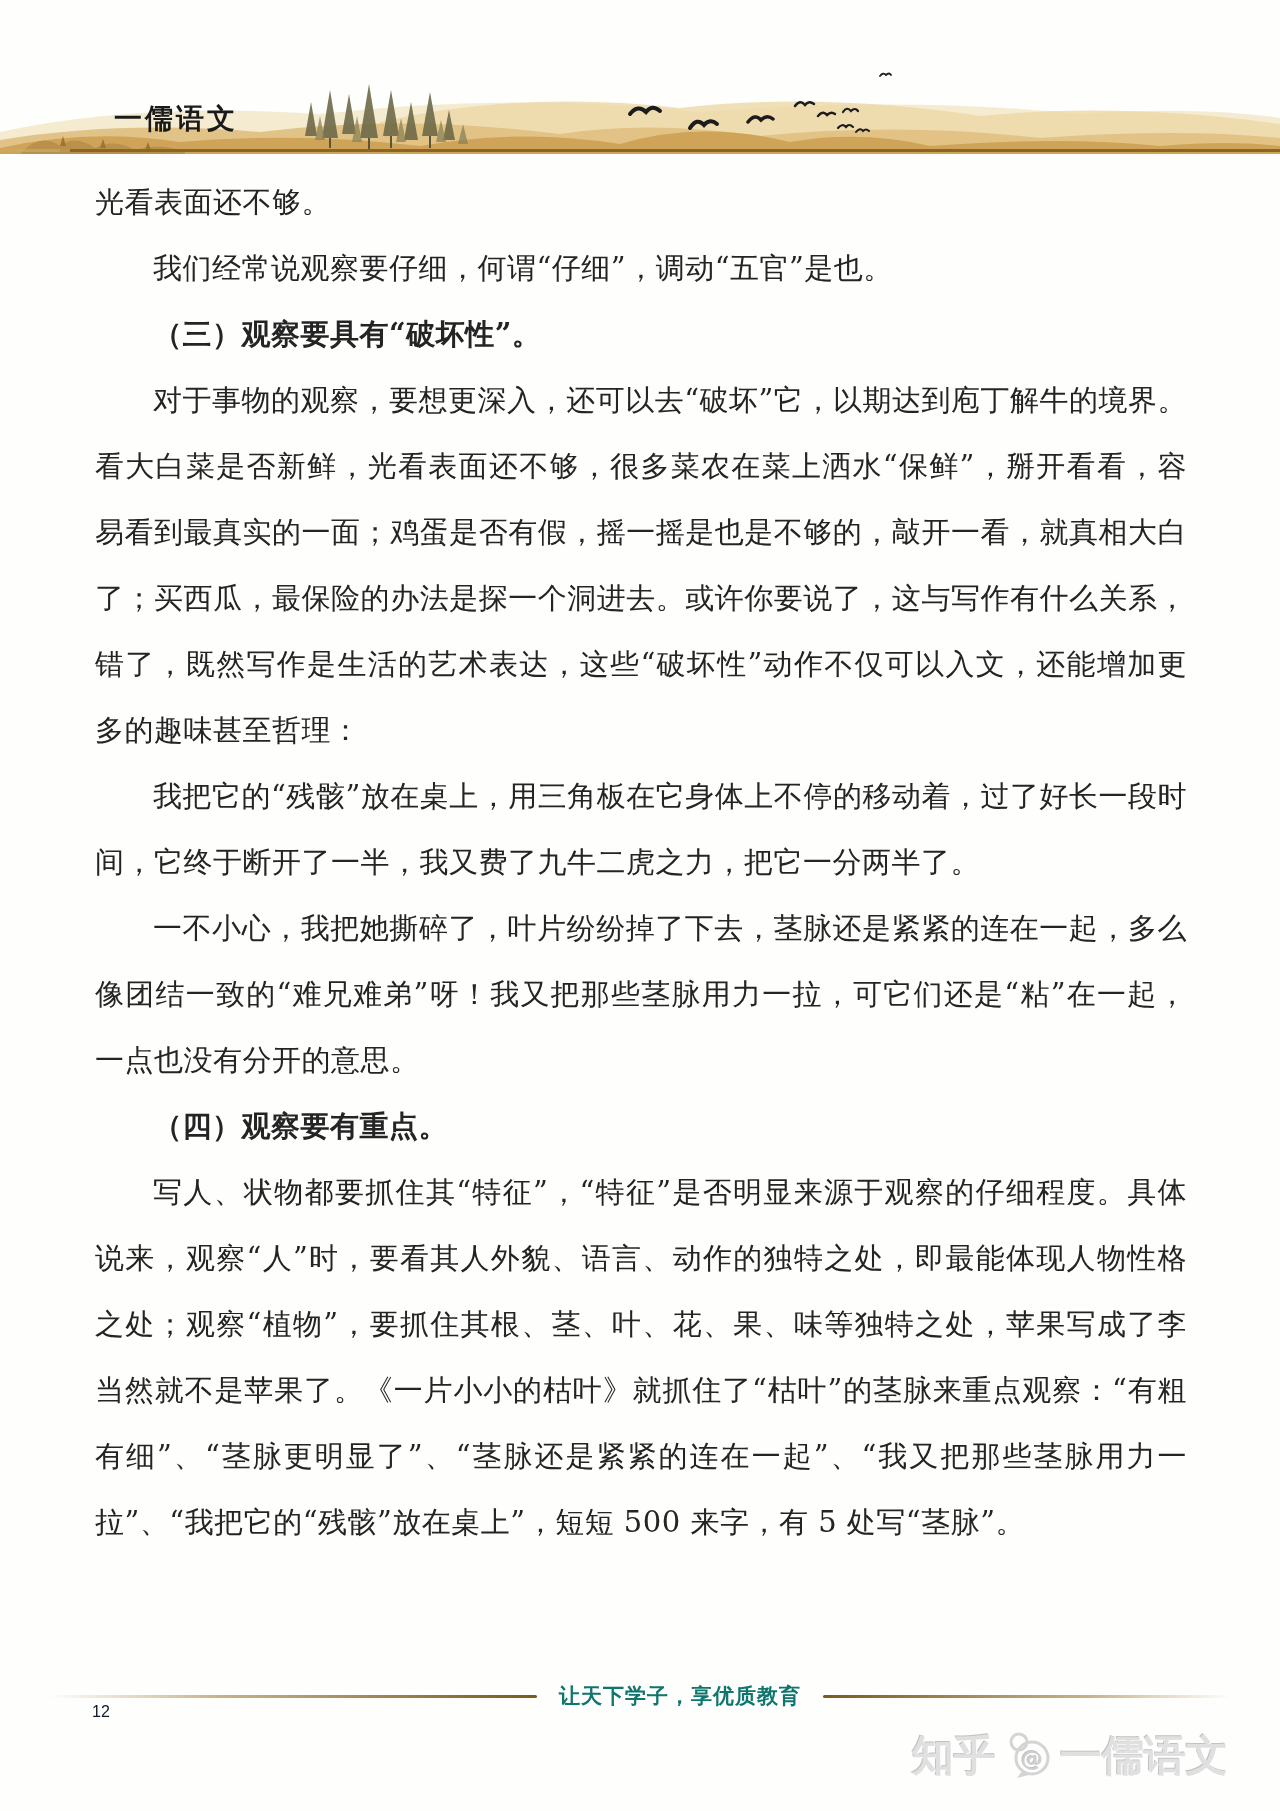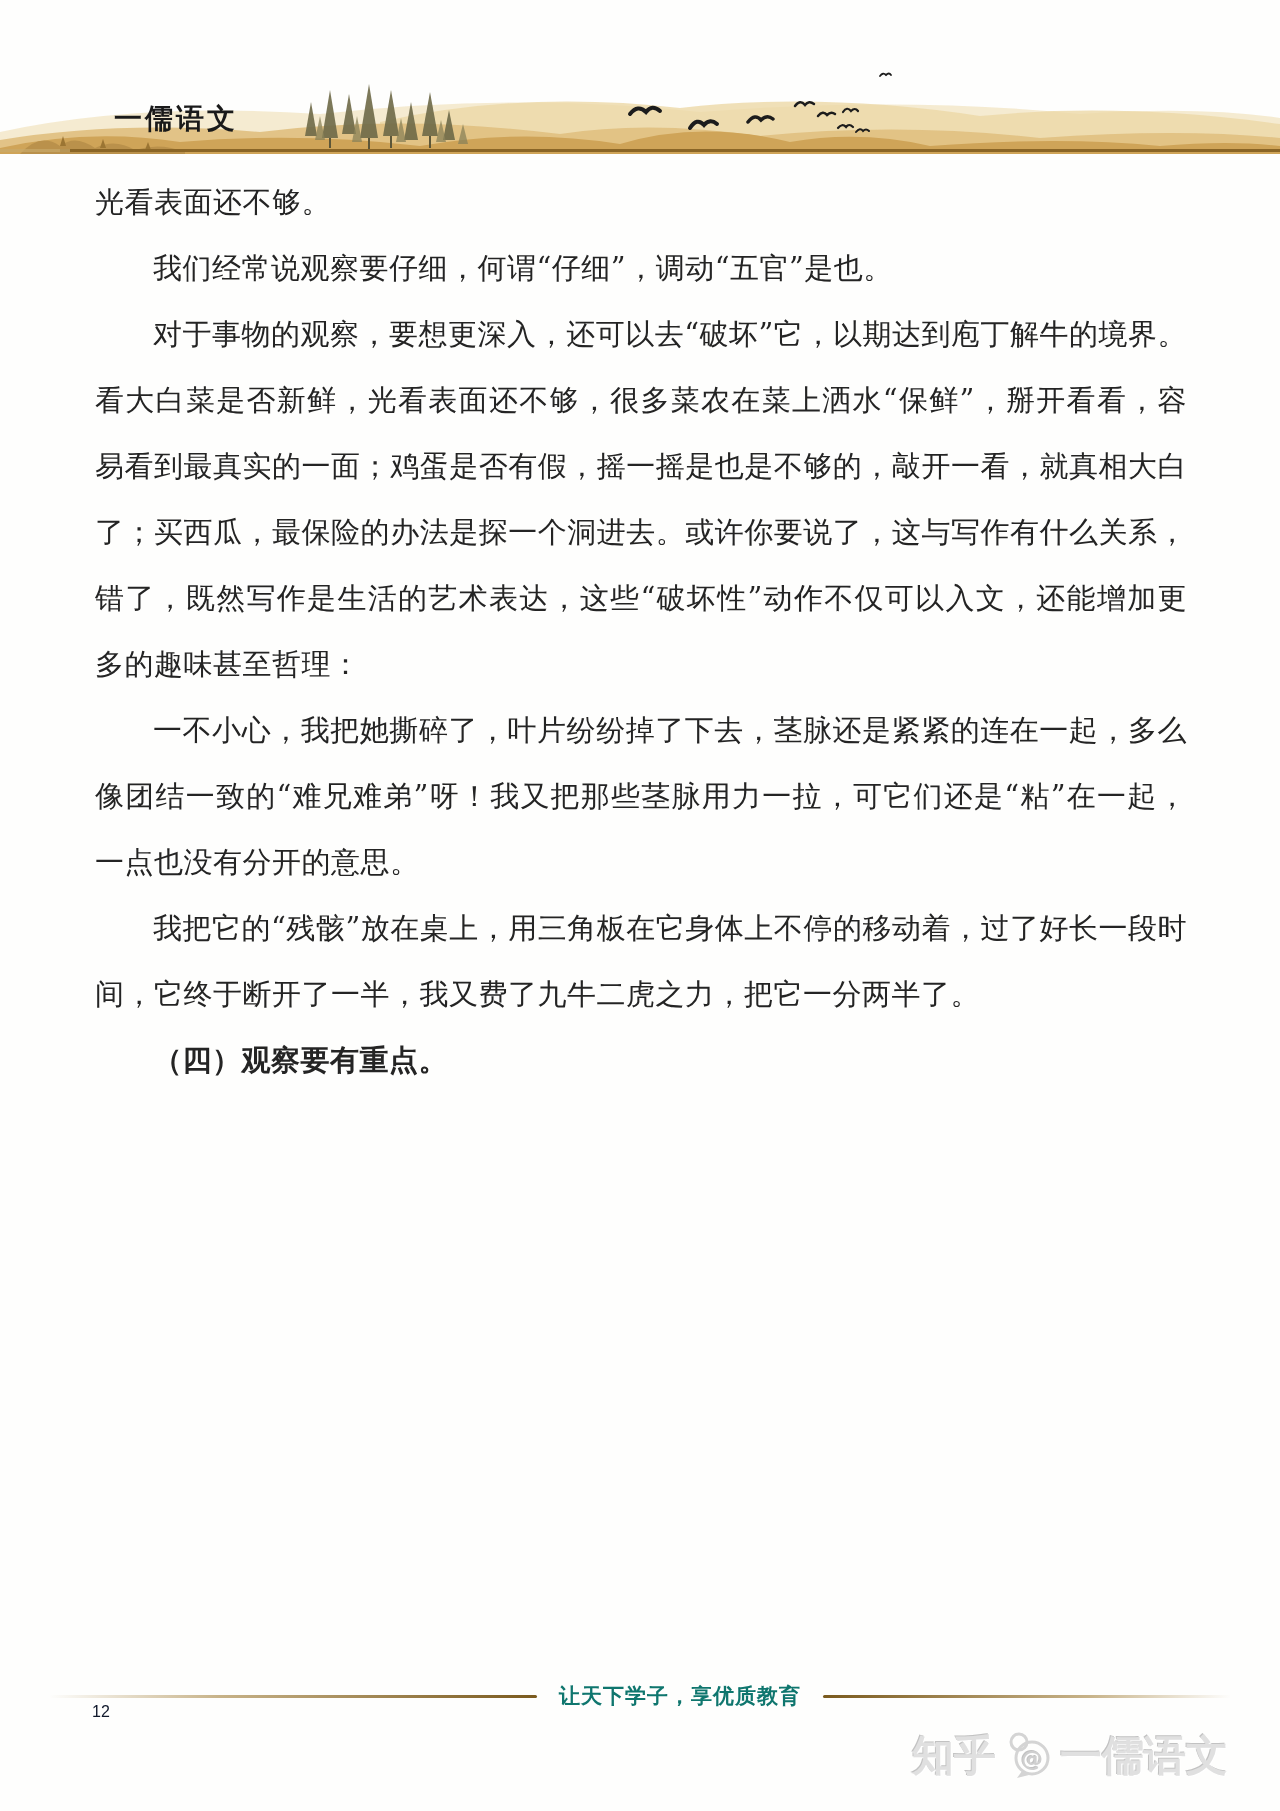--- a/index.html
+++ b/index.html
@@ -164,24 +164,26 @@
 
       <rect x="60" y="87" width="1220" height="3" fill="#8a6526"></rect>
       <rect x="0" y="87" width="70" height="3" fill="#c9a96a" opacity="0.7"></rect>
     </svg>
     <div class="brand">一儒语文</div>
   </div>
 
   <main class="doc-body">
     <p>光看表面还不够。</p>
     <p class="indent">我们经常说观察要仔细，何谓“仔细”，调动“五官”是也。</p>
+    <p class="indent heading">（三）观察要具有“破坏性”。</p>
     <p class="indent">对于事物的观察，要想更深入，还可以去“破坏”它，以期达到庖丁解牛的境界。看大白菜是否新鲜，光看表面还不够，很多菜农在菜上洒水“保鲜”，掰开看看，容易看到最真实的一面；鸡蛋是否有假，摇一摇是也是不够的，敲开一看，就真相大白了；买西瓜，最保险的办法是探一个洞进去。或许你要说了，这与写作有什么关系，错了，既然写作是生活的艺术表达，这些“破坏性”动作不仅可以入文，还能增加更多的趣味甚至哲理：</p>
+    <p class="indent">我把它的“残骸”放在桌上，用三角板在它身体上不停的移动着，过了好长一段时间，它终于断开了一半，我又费了九牛二虎之力，把它一分两半了。</p>
     <p class="indent">一不小心，我把她撕碎了，叶片纷纷掉了下去，茎脉还是紧紧的连在一起，多么像团结一致的“难兄难弟”呀！我又把那些茎脉用力一拉，可它们还是“粘”在一起，一点也没有分开的意思。</p>
-    <p class="indent">我把它的“残骸”放在桌上，用三角板在它身体上不停的移动着，过了好长一段时间，它终于断开了一半，我又费了九牛二虎之力，把它一分两半了。</p>
     <p class="indent heading">（四）观察要有重点。</p>
+    <p class="indent">写人、状物都要抓住其“特征”，“特征”是否明显来源于观察的仔细程度。具体说来，观察“人”时，要看其人外貌、语言、动作的独特之处，即最能体现人物性格之处；观察“植物”，要抓住其根、茎、叶、花、果、味等独特之处，苹果写成了李当然就不是苹果了。《一片小小的枯叶》就抓住了“枯叶”的茎脉来重点观察：“有粗有细”、“茎脉更明显了”、“茎脉还是紧紧的连在一起”、“我又把那些茎脉用力一拉”、“我把它的“残骸”放在桌上”，短短 500 来字，有 5 处写“茎脉”。</p>
   </main>
 
   <div class="slogan-row">
     <span class="gold-line left"></span>
     <span class="slogan">让天下学子，享优质教育</span>
     <span class="gold-line right"></span>
   </div>
 
   <div class="page-number">12</div>
 

